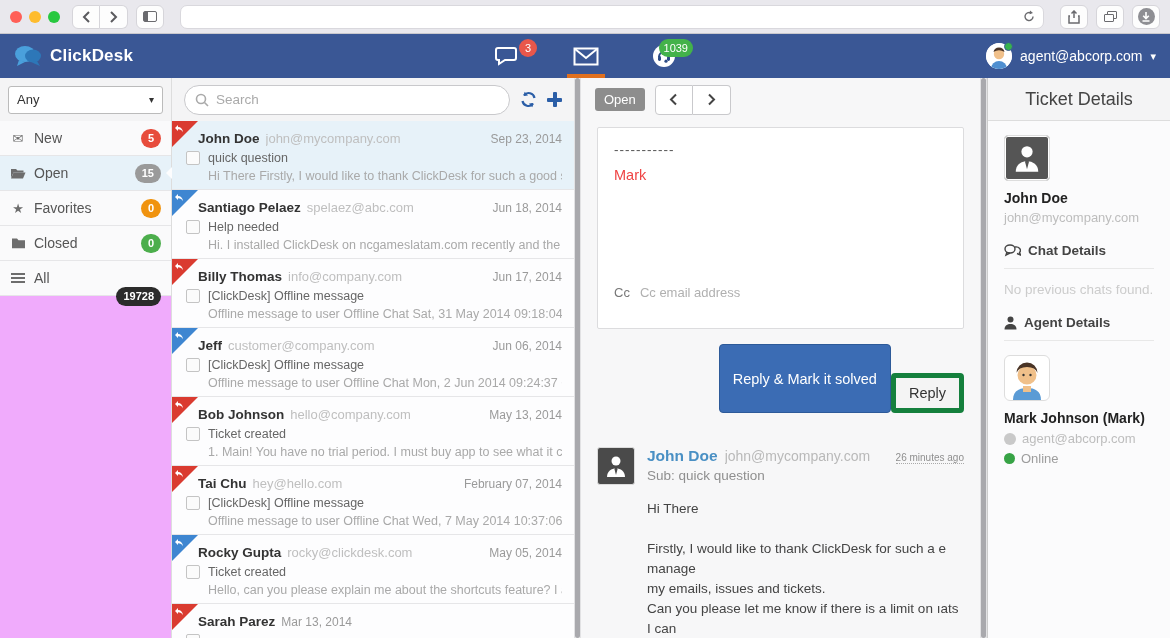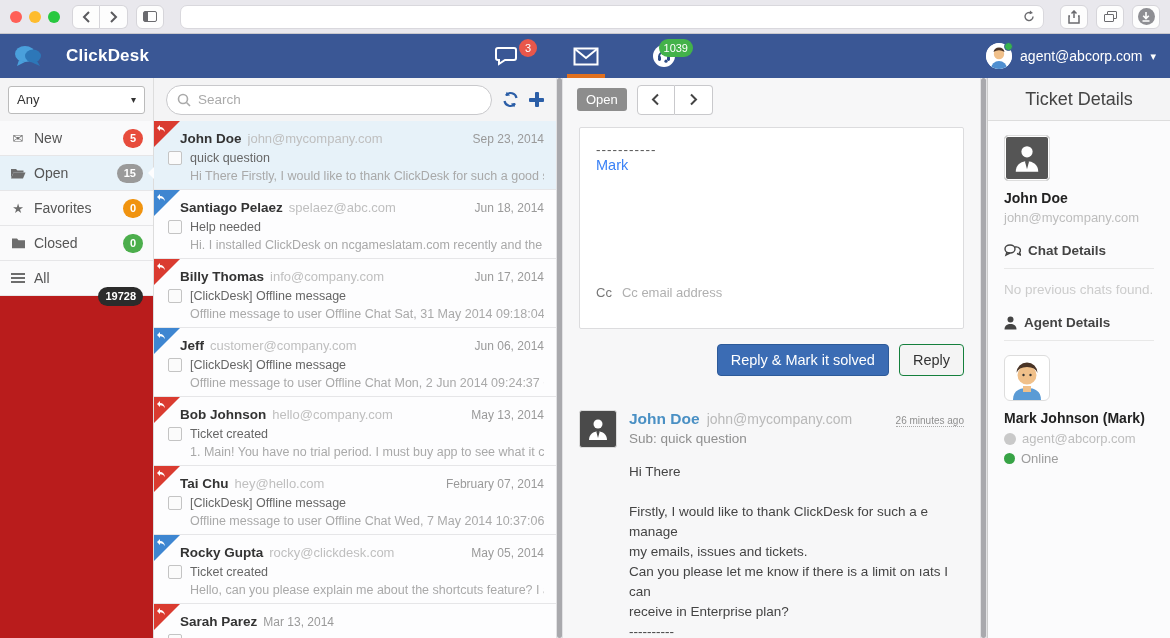--- a/index.html
+++ b/index.html
@@ -23,40 +23,40 @@
     margin:0 8px; display:flex; align-items:center; padding:0 8px; }
   .urlbar input { flex:1; border:none; outline:none; font-size:12px; color:#333; background:transparent; }
   .dl-circle { width:17px; height:17px; border-radius:50%; background:#8e8e93;
     display:flex; align-items:center; justify-content:center; }
   .tabs-glyph { width:13px; height:11px; position:relative; }
   .tabs-glyph i { position:absolute; width:10px; height:8px; border:1.5px solid #6a6a6e; border-radius:1px; display:block; }
   .tabs-glyph i:first-child { right:0; top:0; } .tabs-glyph i:last-child { left:0; bottom:0; background:#fdfdfd; }
 
   
   .appbar { height:44px; background:#3a5795; display:flex; align-items:center; position:relative; padding:0 14px; }
-  .brand { display:flex; align-items:center; gap:24px; }
+  .brand { display:flex; align-items:center; gap:8px; }
   .brand-name { color:#fff; font-weight:bold; font-size:17px; letter-spacing:.2px; }
   .appbar-tabs { position:absolute; left:50%; transform:translateX(-50%); height:100%;
     display:flex; align-items:center; gap:46px; }
   .apptab { position:relative; height:100%; display:flex; align-items:center; padding:0 4px; cursor:pointer; }
   .apptab.active::after { content:""; position:absolute; left:-2px; right:-2px; bottom:0; height:4px; background:#e0701e; }
   .tab-badge { position:absolute; top:5px; right:-14px; min-width:18px; height:18px; border-radius:10px;
     color:#fff; font-size:11px; display:flex; align-items:center; justify-content:center; padding:0 5px; }
   .tab-badge.red { background:#e8574b; } .tab-badge.green { background:#43b24a;margin-left:44px; }
   .headset-circle { width:22px; height:22px; background:#fff; border-radius:50%;
     display:flex; align-items:center; justify-content:center; }
   .account { margin-left:auto; display:flex; align-items:center; gap:8px; color:#fff; font-size:14px; cursor:pointer; }
   .avatar-sm { width:26px; height:26px; border-radius:50%; background:#fff; position:relative; overflow:visible; }
   .avatar-sm .dot { position:absolute; top:-1px; right:-1px; width:9px; height:9px;
     background:#37b24d; border-radius:50%; border:1px solid #3a5795; }
   .caret { font-size:11px; color:#fff; }
 
   
   .content { display:flex; height:560px; }
-  .col-sidebar { width:154px; background:#b91c1c; border-right:1px solid #ddd; }
+  .col-sidebar { width:172px; background:#f0abfc; border-right:1px solid #ddd; }
   .col-list { width:402px; display:flex; flex-direction:column; background:#fdfdfe; }
   .vscroll { width:7px; background:#f1f1f2; border-left:1px solid #e2e2e4; border-right:1px solid #e2e2e4; }
   .vscroll .thumb { width:5px; margin:0 auto; height:100%; background:#a9a9ad; border-radius:3px; }
   .col-main { flex:1; background:#f7f7f8; display:flex; flex-direction:column; overflow:hidden; }
   .col-details { width:183px; background:#fbfbfc; border-left:1px solid #ccc; }
 
   .strip { height:43px; display:flex; align-items:center; background:#f4f4f5; }
 
   
   .filter-select { margin:8px; width:156px; height:28px; background:#fff; border:1px solid #bbb; border-radius:3px;
@@ -109,29 +109,29 @@
   .assigned { font-size:15px; color:#555; white-space:nowrap; }
   .assigned b { color:#222; }
   .pager { display:flex; }
   .pager .pbtn { width:38px; height:30px; background:#fff; border:1px solid #c9c9cc;
     display:flex; align-items:center; justify-content:center; cursor:pointer; color:#444; }
   .pager .pbtn:first-child { border-radius:4px 0 0 4px; }
   .pager .pbtn:last-child { border-radius:0 4px 4px 0; border-left:none; }
   .main-scroll { flex:1; padding:6px 16px 0; overflow:hidden; }
   .compose-card { background:#fff; border:1px solid #dcdcde; border-radius:2px; height:202px; position:relative; padding:14px 16px; }
   .sig-dashes { font-size:13.5px; color:#555; letter-spacing:1px; }
-  .sig-name { font-size:14.5px; color:#3b82f6; margin-top:0; }
+  .sig-name { font-size:14.5px; color:#ef4444; margin-top:10px; }
   .cc-row { position:absolute; left:16px; right:16px; bottom:28px; display:flex; align-items:center; gap:10px; }
   .cc-label { font-size:13px; color:#777; }
   .cc-row input { flex:1; border:none; outline:none; font-size:13px; color:#444; background:transparent; }
   .cc-row input::placeholder { color:#b0b0b0; }
-  .btn-row { display:flex; justify-content:flex-end; gap:10px; margin-top:15px; }
+  .btn-row { display:flex; justify-content:flex-end; margin-top:15px; }
   .btn { font-size:14.5px; border-radius:4px; padding:7px 13px; cursor:pointer; }
   .btn.primary { background:#3b6cb4; border:1px solid #2d5a99; color:#fff; }
-  .btn.default { background:#f4f4f4; border:1px solid #15803d; color:#333; }
+  .btn.default { background:#f4f4f4; border:5px solid #15803d; color:#333;margin-top:29px; }
   .message { margin-top:34px; display:flex; gap:12px; }
   .msg-avatar { width:38px; height:38px; background:#4a4a4a; border:1px solid #dcdcdc; border-radius:3px;
     display:flex; align-items:center; justify-content:center; flex:none; }
   .msg-body { flex:1; min-width:0; }
   .msg-head { display:flex; align-items:baseline; gap:7px; }
   .msg-sender { color:#4a90c4; font-weight:bold; font-size:15.5px; }
   .msg-email { color:#b9b9b9; font-size:14px; flex:1; white-space:nowrap; overflow:hidden; }
   .msg-time { color:#8f8f8f; font-size:10px; border-bottom:1px dotted #aaa; white-space:nowrap; cursor:pointer; }
   .msg-sub { color:#8f8f8f; font-size:13.5px; margin-top:3px; }
   .msg-text { margin-top:16px; font-size:13.5px; color:#444; }

